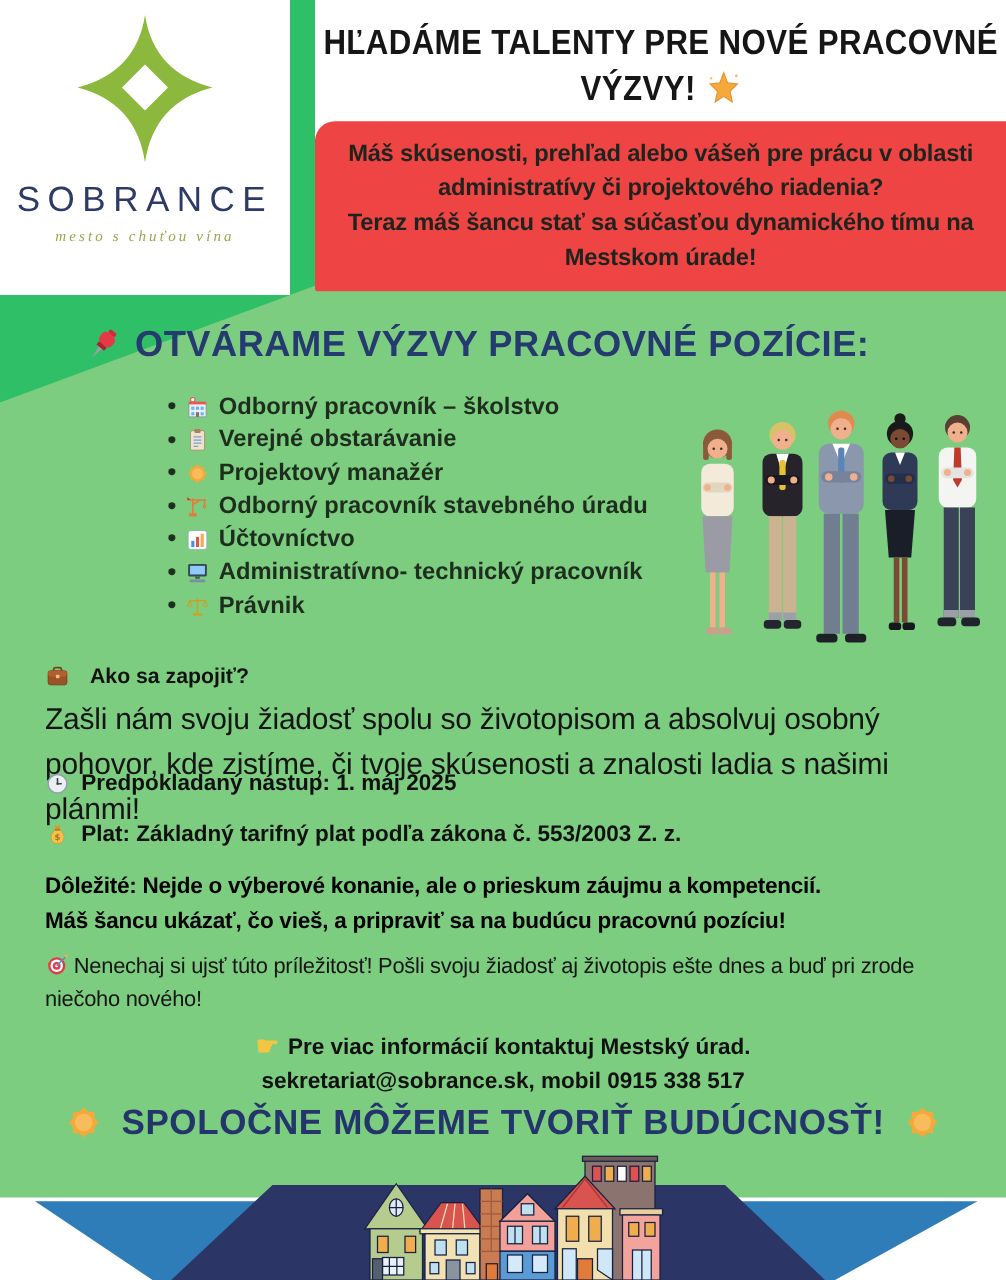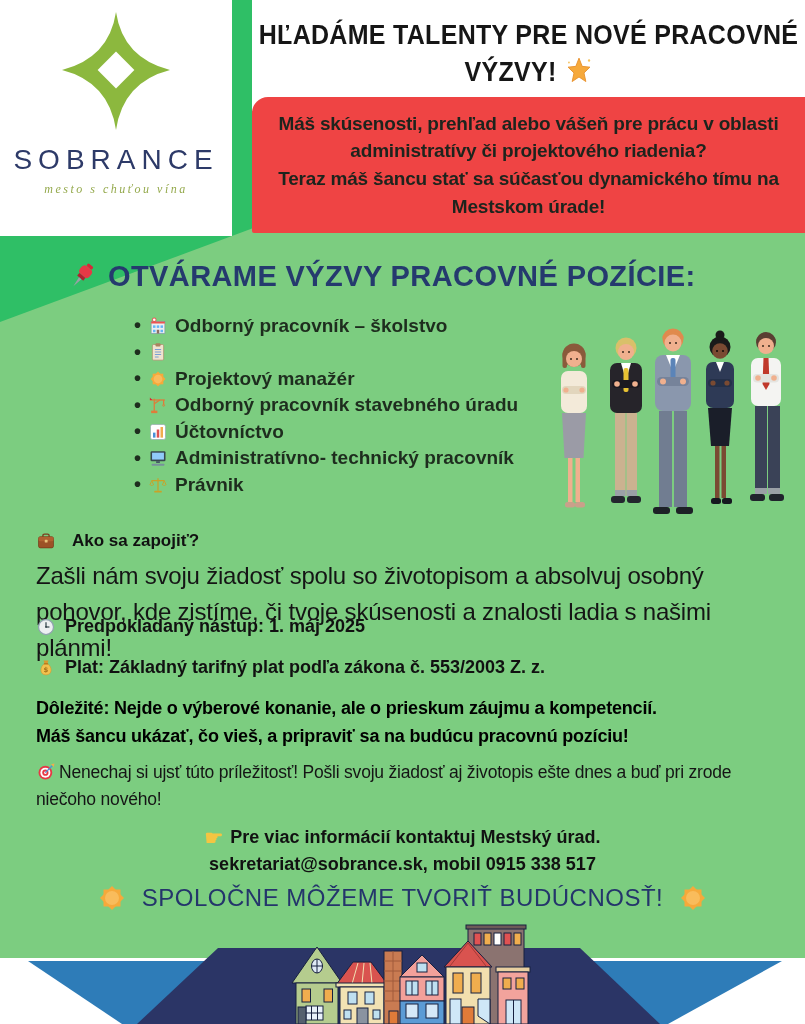--- a/index.html
+++ b/index.html
@@ -50,21 +50,21 @@
   .important{position:absolute;left:36px;top:695px;width:748px;font-size:18px;font-weight:700;
         color:#000000;line-height:1.55;letter-spacing:-.2px;}
   .cta{position:absolute;left:36px;top:759px;width:754px;font-size:17.5px;color:#151515;
         line-height:1.55;letter-spacing:-.2px;}
   .contact{position:absolute;left:0;top:824px;width:805px;text-align:center;font-size:18px;
         font-weight:700;color:#111;line-height:1.5;}
   .contact .line1{display:flex;justify-content:center;align-items:center;gap:7px;}
   
   .slogan{position:absolute;left:0;top:882px;width:805px;display:flex;justify-content:center;
         align-items:center;gap:14px;}
-  .slogan h2{margin:0;font-size:24px;font-weight:400;color:#24356b;letter-spacing:.5px;}
+  .slogan h2{margin:0;font-size:28px;font-weight:700;color:#24356b;letter-spacing:.5px;}
   
   .bottom-white{position:absolute;left:0;top:958px;width:805px;height:66px;background:#ffffff;}
   .bottom-scene{position:absolute;left:0;top:905px;width:805px;height:119px;}
   .team{position:absolute;left:538px;top:322px;width:262px;height:202px;}
 </style>
 </head>
 <body>
 
 <div class="page">
 
@@ -138,20 +138,21 @@
         <span class="ic">
           <svg viewBox="0 0 32 32">
             <rect x="7" y="4" width="18" height="25" rx="2" fill="#efe3cf" stroke="#a9825f"></rect>
             <rect x="12" y="2" width="8" height="5" rx="1.5" fill="#a9825f"></rect>
             <line x1="11" y1="12" x2="21" y2="12" stroke="#7a9fd4" stroke-width="1.6"></line>
             <line x1="11" y1="16" x2="21" y2="16" stroke="#7a9fd4" stroke-width="1.6"></line>
             <line x1="11" y1="20" x2="21" y2="20" stroke="#7a9fd4" stroke-width="1.6"></line>
             <line x1="11" y1="24" x2="17" y2="24" stroke="#7a9fd4" stroke-width="1.6"></line>
           </svg>
         </span>
+        <span>Verejné obstarávanie</span>
       </div>
       <div class="pos-item">
         <span class="dot">•</span>
         <span class="ic">
           <svg viewBox="0 0 32 32">
             <g fill="#f6a93b">
               <rect x="7.5" y="7.5" width="17" height="17"></rect>
               <rect x="7.5" y="7.5" width="17" height="17" transform="rotate(45 16 16)"></rect>
             </g>
             <circle cx="16" cy="16" r="7" fill="#f9bc5c"></circle>

